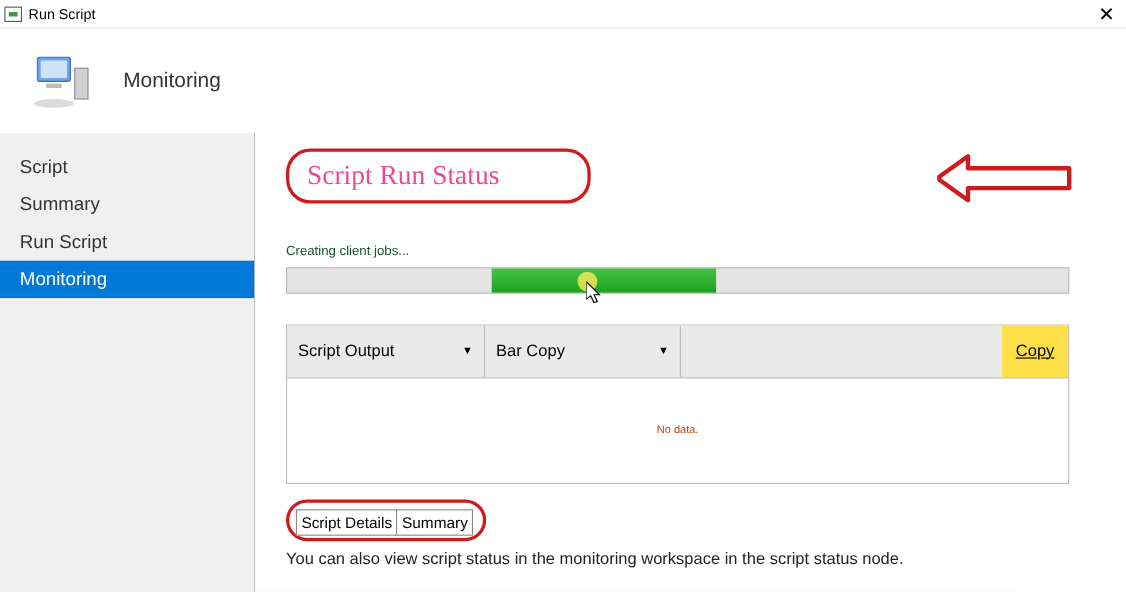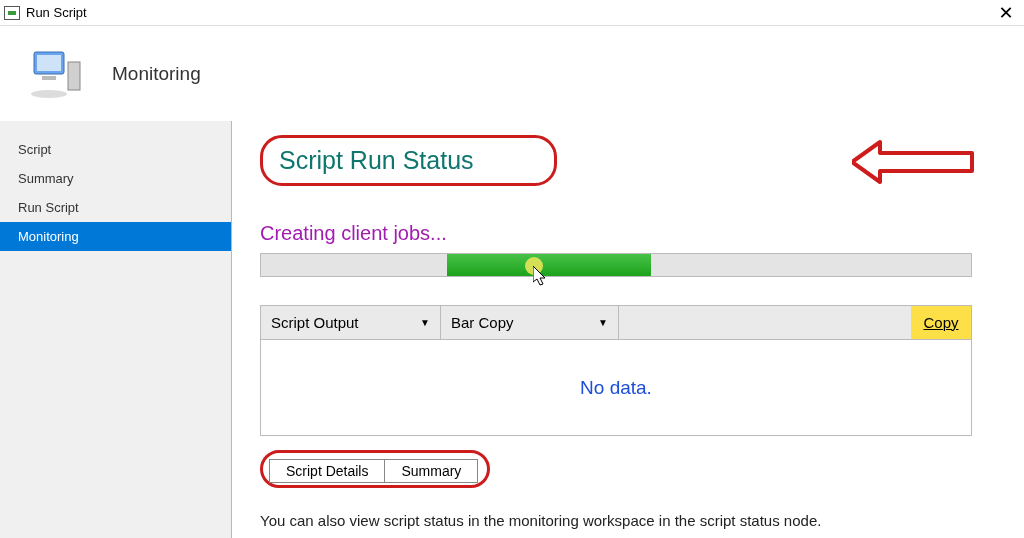--- a/index.html
+++ b/index.html
@@ -9,52 +9,52 @@
     .titlebar-icon { width: 16px; height: 14px; border: 1px solid #555; display: flex; align-items: center; justify-content: center; margin-right: 6px; }
     .titlebar-icon-inner { width: 8px; height: 4px; background: #3a9b3a; }
     .titlebar-text { font-size: 13px; flex: 1; }
     .close-x { width: 28px; text-align: center; font-size: 18px; cursor: pointer; }
 
     .header { height: 95px; background: #fff; display: flex; align-items: center; padding-left: 28px; gap: 28px; }
     .header-text { font-size: 19px; color: #333; }
 
     .content { display: flex; height: 417px; }
     .sidebar { width: 232px; background: #f0f0f0; border-right: 1px solid #b8b8b8; padding-top: 14px; }
-    .sidebar-item { padding: 7px 18px; font-size: 13px; color: #333; cursor: pointer; }
+    .sidebar-item { padding: 7px 18px; font-size: 17px; color: #333; cursor: pointer; }
     .sidebar-item.selected { background: #0078d7; color: #fff; }
 
     .main { flex: 1; background: #fff; padding: 14px 28px 10px 28px; position: relative; }
 
     .title-hl { display: inline-block; border: 3px solid #cc1c1c; border-radius: 22px; padding: 8px 80px 8px 16px; margin-bottom: 36px; }
-    .title-text { font-size: 25px; color: #0f766e; }
+    .title-text { font-size: 25px; color: #ec4899; font-family: Liberation Serif, serif; }
 
     .arrow { position: absolute; left: 620px; top: 18px; }
 
-    .progress-label { font-size: 20px; color: #a21caf; margin-bottom: 8px; }
+    .progress-label { font-size: 12px; color: #14532d; margin-bottom: 8px; }
     .progress-track { width: 712px; height: 24px; background: #e4e4e4; border: 1px solid #bbb; position: relative; margin-bottom: 28px; }
     .progress-fill { position: absolute; left: 186px; top: 0; width: 204px; height: 22px; background: linear-gradient(#47c247,#1ca21c); }
     .cursor-dot { position: absolute; left: 264px; top: 3px; width: 18px; height: 18px; border-radius: 50%; background: rgba(240,230,90,0.85); }
     .cursor-ptr { position: absolute; left: 272px; top: 12px; }
 
     .panel { border: 1px solid #bbb; width: 712px; }
-    .panel-head { display: flex; height: 34px; background: #eaeaea; border-bottom: 1px solid #bbb; }
+    .panel-head { display: flex; height: 48px; background: #eaeaea; border-bottom: 1px solid #bbb; }
     .dd { display: flex; align-items: center; justify-content: space-between; padding: 0 10px; height: 100%; border-right: 1px solid #bbb; font-size: 15px; cursor: pointer; background:#eaeaea; }
     .dd.first { width: 180px; }
     .dd.second { width: 178px; }
     .dd-arrow { font-size: 10px; }
     .panel-spacer { flex: 1; }
     .copy-btn { width: 60px; display: flex; align-items: center; justify-content: center; background: #fde047; font-size: 15px; cursor: pointer; }
     .copy-btn span { text-decoration: underline; text-decoration-thickness: 1px; }
-    .panel-body { height: 95px; display: flex; align-items: center; justify-content: center; font-size: 19px; color: #1d4ed8; }
+    .panel-body { height: 95px; display: flex; align-items: center; justify-content: center; font-size: 10px; color: #c2410c; }
 
     .tabs-hl { display: inline-block; border: 3px solid #cc1c1c; border-radius: 22px; padding: 6px 10px 2px 6px; margin-top: 14px; }
     .tabs-row { display: flex; }
-    .tabb { border: 1px solid #888; padding: 3px 16px; font-size: 14px; background: #fff; cursor: pointer; margin-right: -1px; }
+    .tabb { border: 1px solid #888; padding: 3px 4px; font-size: 14px; background: #fff; cursor: pointer; margin-right: -1px; }
 
-    .footer-text { font-size: 15px; color: #222; margin-top: 24px; }
+    .footer-text { font-size: 15px; color: #222; margin-top: 8px; }
   </style>
 </head>
 <body>
 
 <div class="titlebar">
   <div class="titlebar-icon">
       <div class="titlebar-icon-inner"></div>
     </div>
   <div class="titlebar-text">Run Script</div>
   <div class="close-x">✕</div>

